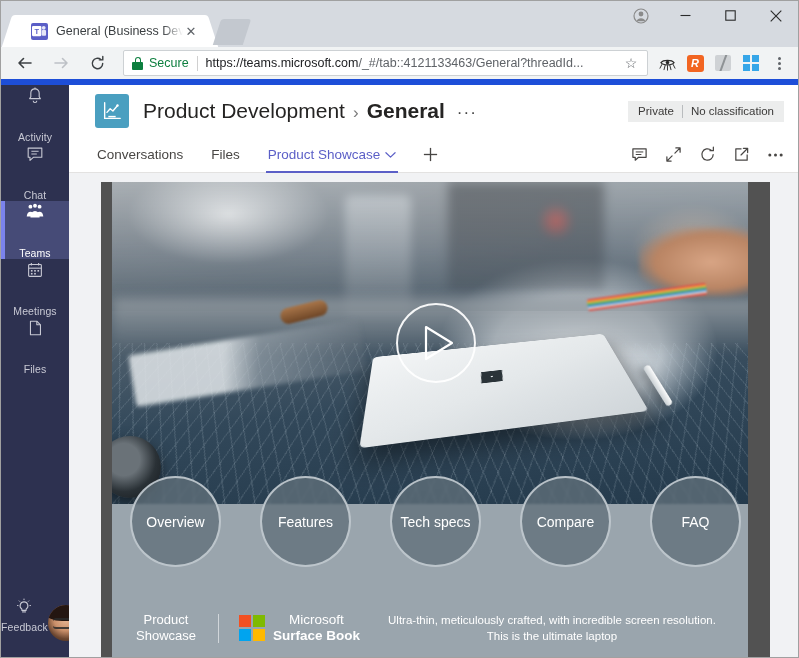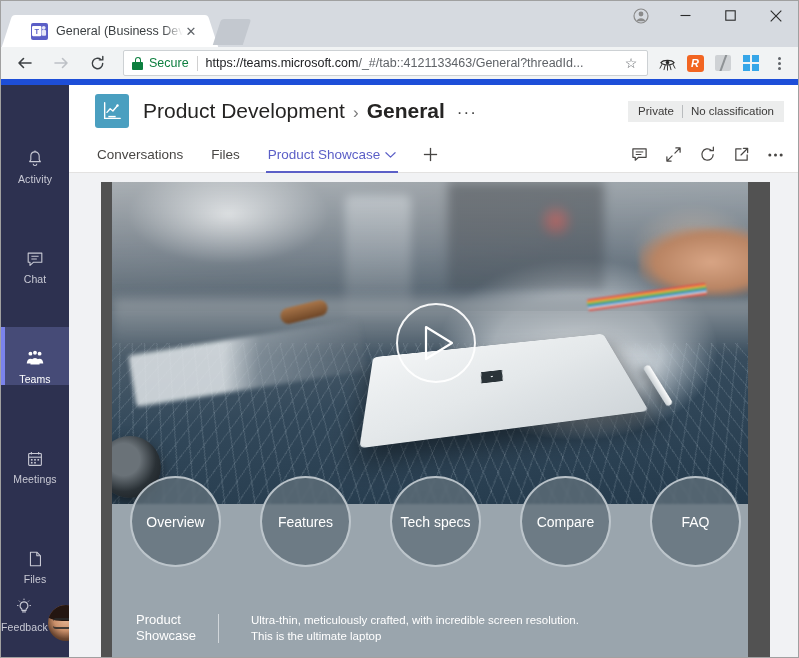--- a/index.html
+++ b/index.html
@@ -133,22 +133,22 @@
   
   .app { flex: 1 1 auto; display: flex; min-height: 0; background: #f3f2f1; position: relative; }
 
   .railbar {
     width: 68px; background: #2d3150;
     display: flex; flex-direction: column; align-items: stretch;
     flex: 0 0 auto;
   }
   .rail-item {
     height: 58px; display: flex; flex-direction: column;
-    align-items: center; justify-content: flex-end;
-    color: #c8c9d4; position: relative; gap: 3px; margin-top: 42px;
+    align-items: center; justify-content: space-between;
+    color: #c8c9d4; position: relative; gap: 3px;
   }
   .rail-item.active { background: #464b77; color: #fff; }
   .rail-item.active::before {
     content: ""; position: absolute; left: 0; top: 0; bottom: 0;
     width: 4px; background: #7b83eb;
   }
   .rail-label { font-size: 10.5px; letter-spacing: .1px; }
   .rail-icon { width: 22px; height: 22px; display: flex; align-items: center; justify-content: center; }
 
   .rail-bottom { margin-top: auto; display: flex; flex-direction: row; align-items: center; padding-bottom: 8px; }
@@ -212,21 +212,21 @@
   .tab-item.active { color: #5b5fc7; }
   .tab-item.active::after {
     content: ""; position: absolute; left: 0; right: 0; bottom: -1px;
     height: 2.5px; background: #5b5fc7;
   }
   .tab-add { display: flex; align-items: center; color: #484644; font-size: 19px; font-weight: 300; }
   .tab-actions { margin-left: auto; display: flex; align-items: center; gap: 16px; color: #484644; }
   .tab-actions .act { width: 18px; height: 18px; display: flex; align-items: center; justify-content: center; }
 
   
-  .content-area { flex: 1 1 auto; position: relative; background: #f1f2f4; min-height: 0; overflow: hidden; }
+  .content-area { flex: 1 1 auto; position: relative; background: #f1f2f4; min-height: 0; overflow: hidden; text-align: center; }
   .frame {
     position: absolute; left: 32px; right: 28px; top: 9px; bottom: 0;
     border-left: 11px solid #525252; border-right: 11px solid #525252;
     background: #000; overflow: hidden;
   }
   .frame-inner { position: absolute; inset: 0; }
 
   .hero {
     position: absolute; left: 0; right: 0; top: 0; height: 322px;
     overflow: hidden;
@@ -691,20 +691,32 @@
                   </div>
                 <div class="circle">
                     <span>FAQ</span>
                   </div>
               </div>
 
               <div class="showcase-footer">
                 <div class="sf-title">Product
 Showcase</div>
                 <div class="sf-divider"></div>
+                <div class="ms-brand">
+                  <span class="ms-squares">
+                    <i style="background:#f25022"></i>
+                      <i style="background:#7fba00"></i>
+                      <i style="background:#00a4ef"></i>
+                      <i style="background:#ffb900"></i>
+                  </span>
+                  <span class="ms-name">
+                    <span>Microsoft</span>
+                    <b>Surface Book</b>
+                  </span>
+                </div>
                 <div class="sf-desc">Ultra-thin, meticulously crafted, with incredible screen resolution.
 This is the ultimate laptop</div>
               </div>
             </div>
 
           </div>
           <div class="frame-scrollbar"></div>
         </div>
       </div>
 

